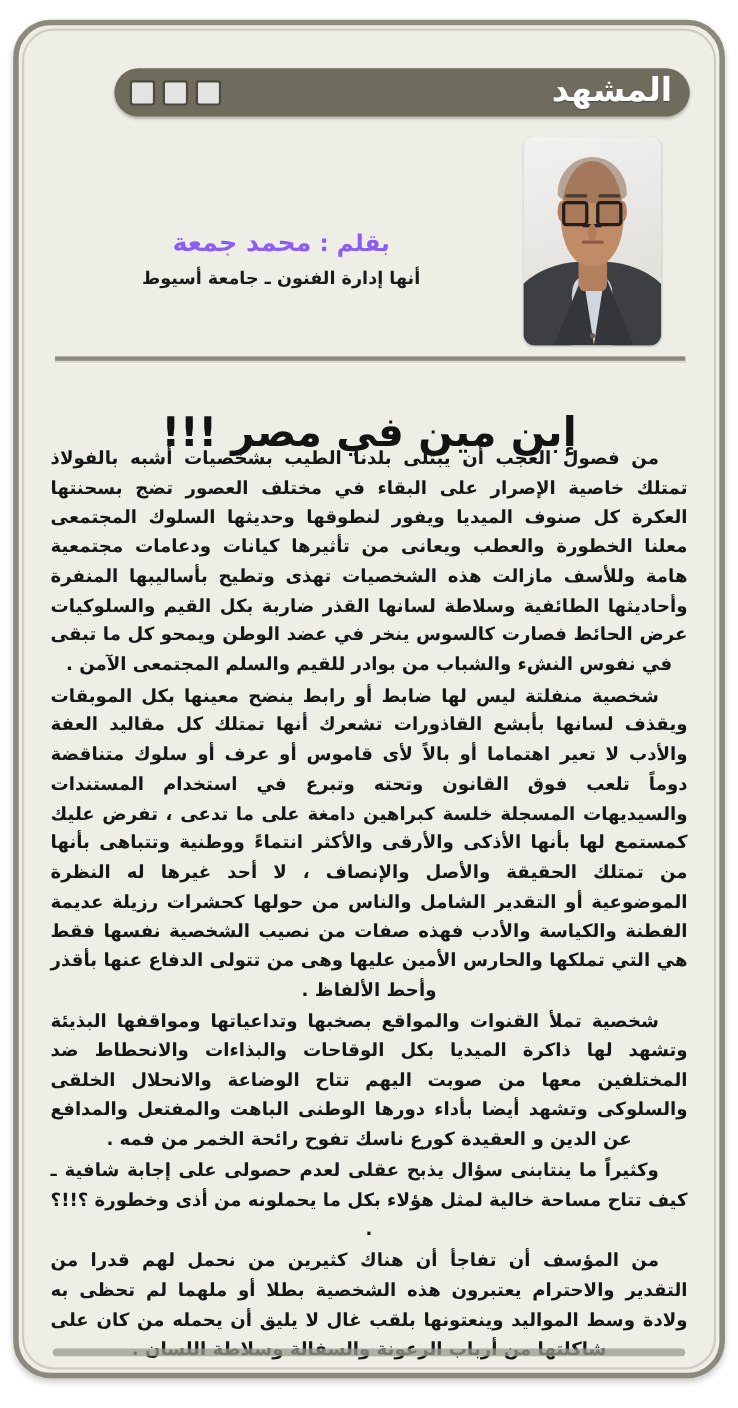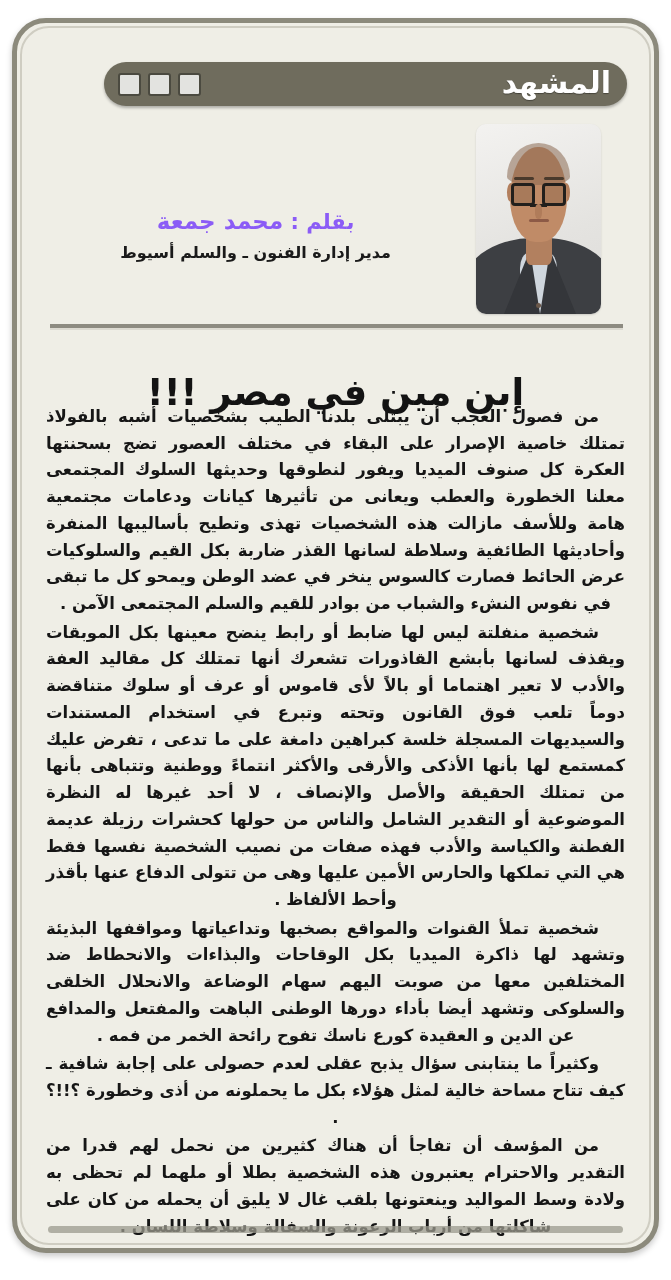--- a/index.html
+++ b/index.html
@@ -371,32 +371,32 @@
           </div>
           <div class="ph-bridge"></div>
           <div class="ph-nose"></div>
           <div class="ph-mouth"></div>
         </div>
 
         <div class="author-text">
           <div class="byline">
             <span>بقلم : </span><span class="name">محمد جمعة</span>
           </div>
-          <div class="affiliation">مدير إدارة الفنون ـ والسلم أسيوط</div>
+          <div class="affiliation">أنها إدارة الفنون ـ جامعة أسيوط</div>
         </div>
       </div>
 
       <div class="divider"></div>
 
       <h1 class="headline">إبن مين في مصر !!!</h1>
 
       <div class="body-text">
         <p>من فصول العجب أن يبتلى بلدنا الطيب بشخصيات أشبه بالفولاذ تمتلك خاصية الإصرار على البقاء في مختلف العصور تضج بسحنتها العكرة كل صنوف الميديا ويفور لنطوقها وحديثها السلوك المجتمعى معلنا الخطورة والعطب ويعانى من تأثيرها كيانات ودعامات مجتمعية هامة وللأسف مازالت هذه الشخصيات تهذى وتطيح بأساليبها المنفرة وأحاديثها الطائفية وسلاطة لسانها القذر ضاربة بكل القيم والسلوكيات عرض الحائط فصارت كالسوس ينخر في عضد الوطن ويمحو كل ما تبقى في نفوس النشء والشباب من بوادر للقيم والسلم المجتمعى الآمن .</p>
         <p>شخصية منفلتة ليس لها ضابط أو رابط ينضح معينها بكل الموبقات ويقذف لسانها بأبشع القاذورات تشعرك أنها تمتلك كل مقاليد العفة والأدب لا تعير اهتماما أو بالاً لأى قاموس أو عرف أو سلوك متناقضة دوماً تلعب فوق القانون وتحته وتبرع في استخدام المستندات والسيديهات المسجلة خلسة كبراهين دامغة على ما تدعى ، تفرض عليك كمستمع لها بأنها الأذكى والأرقى والأكثر انتماءً ووطنية وتتباهى بأنها من تمتلك الحقيقة والأصل والإنصاف ، لا أحد غيرها له النظرة الموضوعية أو التقدير الشامل والناس من حولها كحشرات رزيلة عديمة الفطنة والكياسة والأدب فهذه صفات من نصيب الشخصية نفسها فقط هي التي تملكها والحارس الأمين عليها وهى من تتولى الدفاع عنها بأقذر وأحط الألفاظ .</p>
-        <p>شخصية تملأ القنوات والمواقع بصخبها وتداعياتها ومواقفها البذيئة وتشهد لها ذاكرة الميديا بكل الوقاحات والبذاءات والانحطاط ضد المختلفين معها من صوبت اليهم سهام الوضاعة والانحلال الخلقى والسلوكى وتشهد أيضا بأداء دورها الوطنى الباهت والمفتعل والمدافع عن الدين و العقيدة كورع ناسك تفوح رائحة الخمر من فمه .</p>
+        <p>شخصية تملأ القنوات والمواقع بصخبها وتداعياتها ومواقفها البذيئة وتشهد لها ذاكرة الميديا بكل الوقاحات والبذاءات والانحطاط ضد المختلفين معها من صوبت اليهم تتاح الوضاعة والانحلال الخلقى والسلوكى وتشهد أيضا بأداء دورها الوطنى الباهت والمفتعل والمدافع عن الدين و العقيدة كورع ناسك تفوح رائحة الخمر من فمه .</p>
         <p>وكثيراً ما ينتابنى سؤال يذبح عقلى لعدم حصولى على إجابة شافية ـ كيف تتاح مساحة خالية لمثل هؤلاء بكل ما يحملونه من أذى وخطورة ؟!!؟ .</p>
         <p>من المؤسف أن تفاجأ أن هناك كثيرين من نحمل لهم قدرا من التقدير والاحترام يعتبرون هذه الشخصية بطلا أو ملهما لم تحظى به ولادة وسط المواليد وينعتونها بلقب غال لا يليق أن يحمله من كان على شاكلتها من أرباب الرعونة والسفالة وسلاطة اللسان .</p>
         <p>كيف يستمرون في مكانتهم ودرجاتهم ؟ ومن هم ورائهم ومن يحميهم ويدعم مواقفهم ومساعيهم المدمرة ؟!!؟ . كيف في ظل الجمهورية الجديدة أن تترك هذه النماذج تتصدر المشهد وتعكر الصفو المجتمعى مهما كانت تتمتع بجماهيرية ورواج إعلامي تعمل ماكينته العمياء على صنعه وإنتاجه ؟!!؟.</p>
 
       </div>
 
       <div class="bottom-strip"></div>
 
     </div>
   </div>

